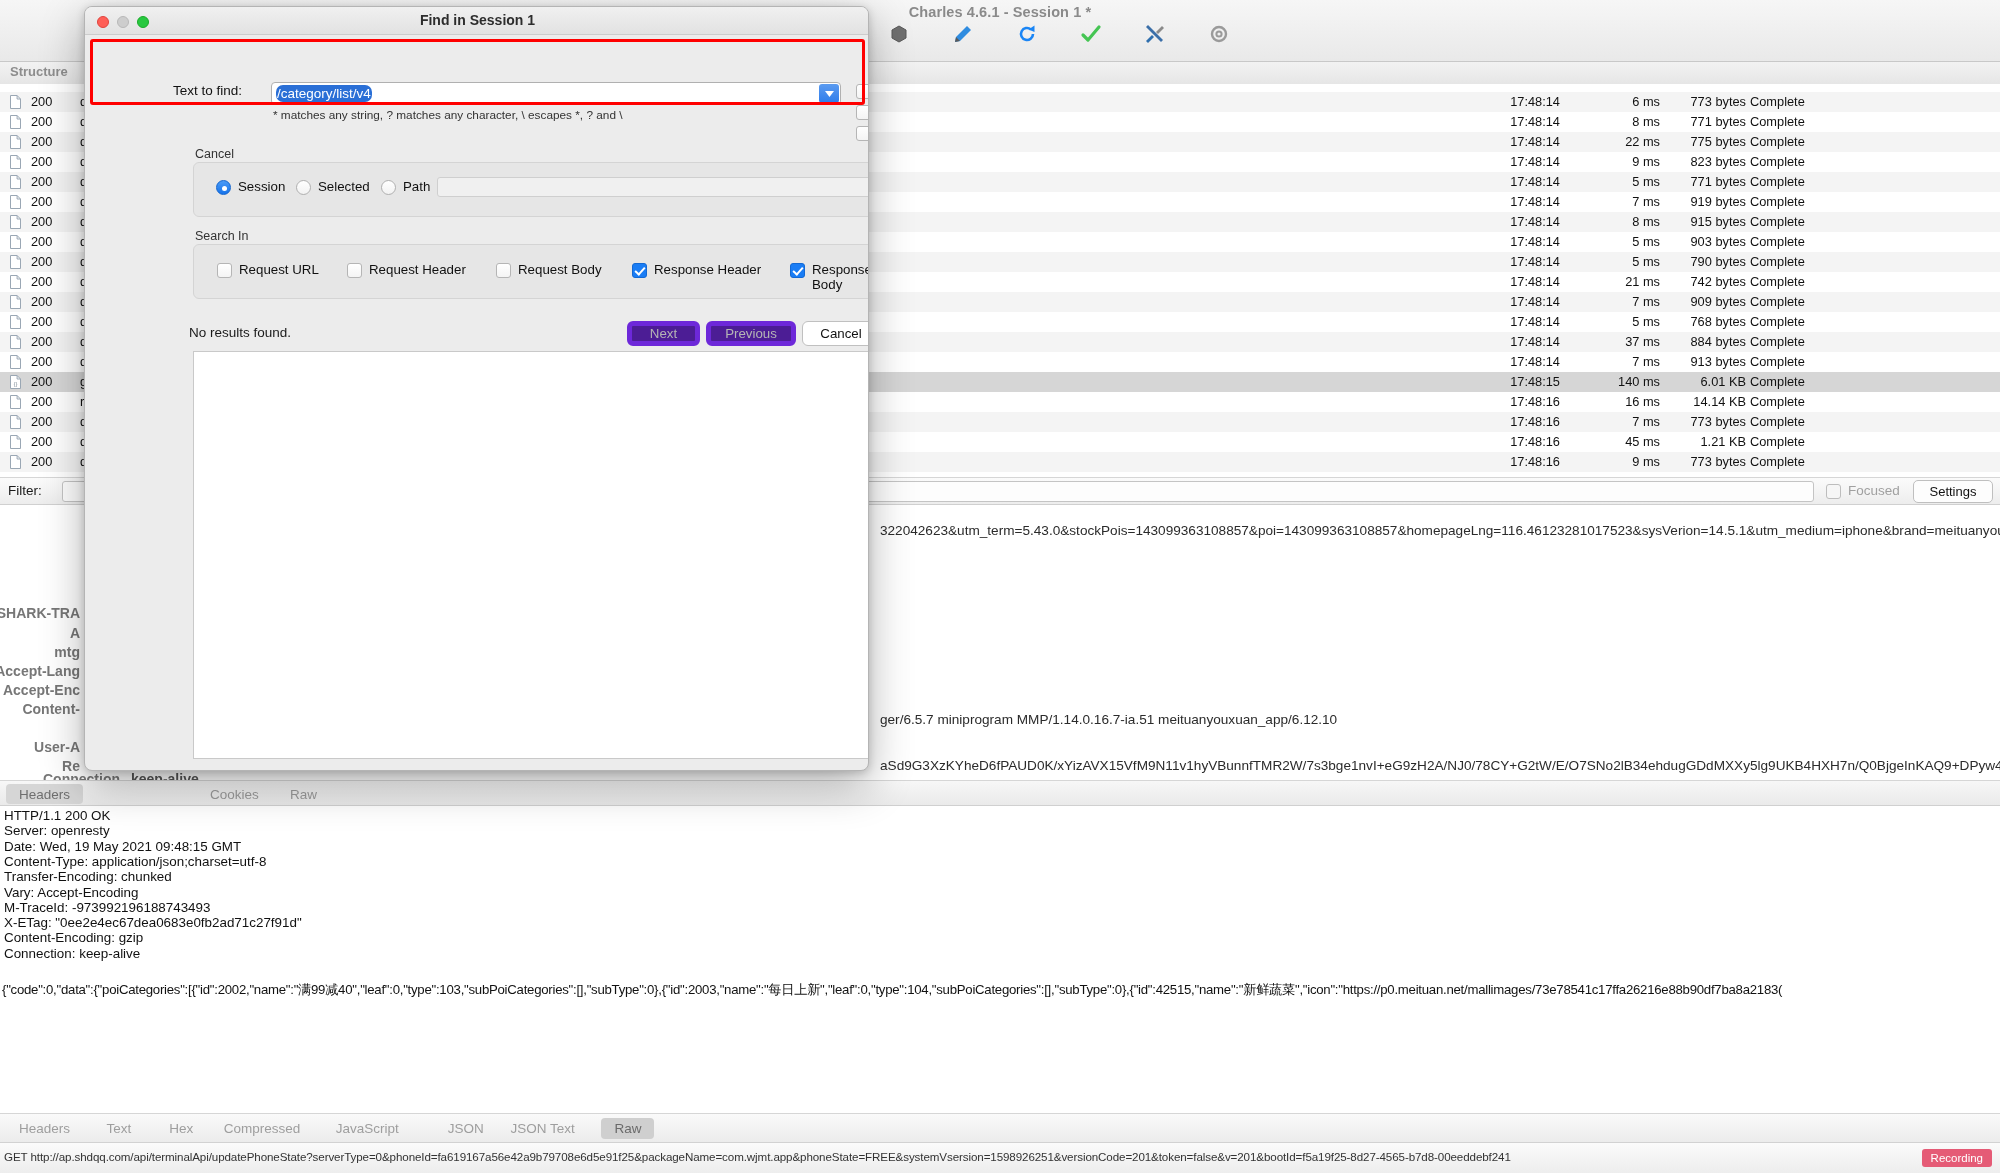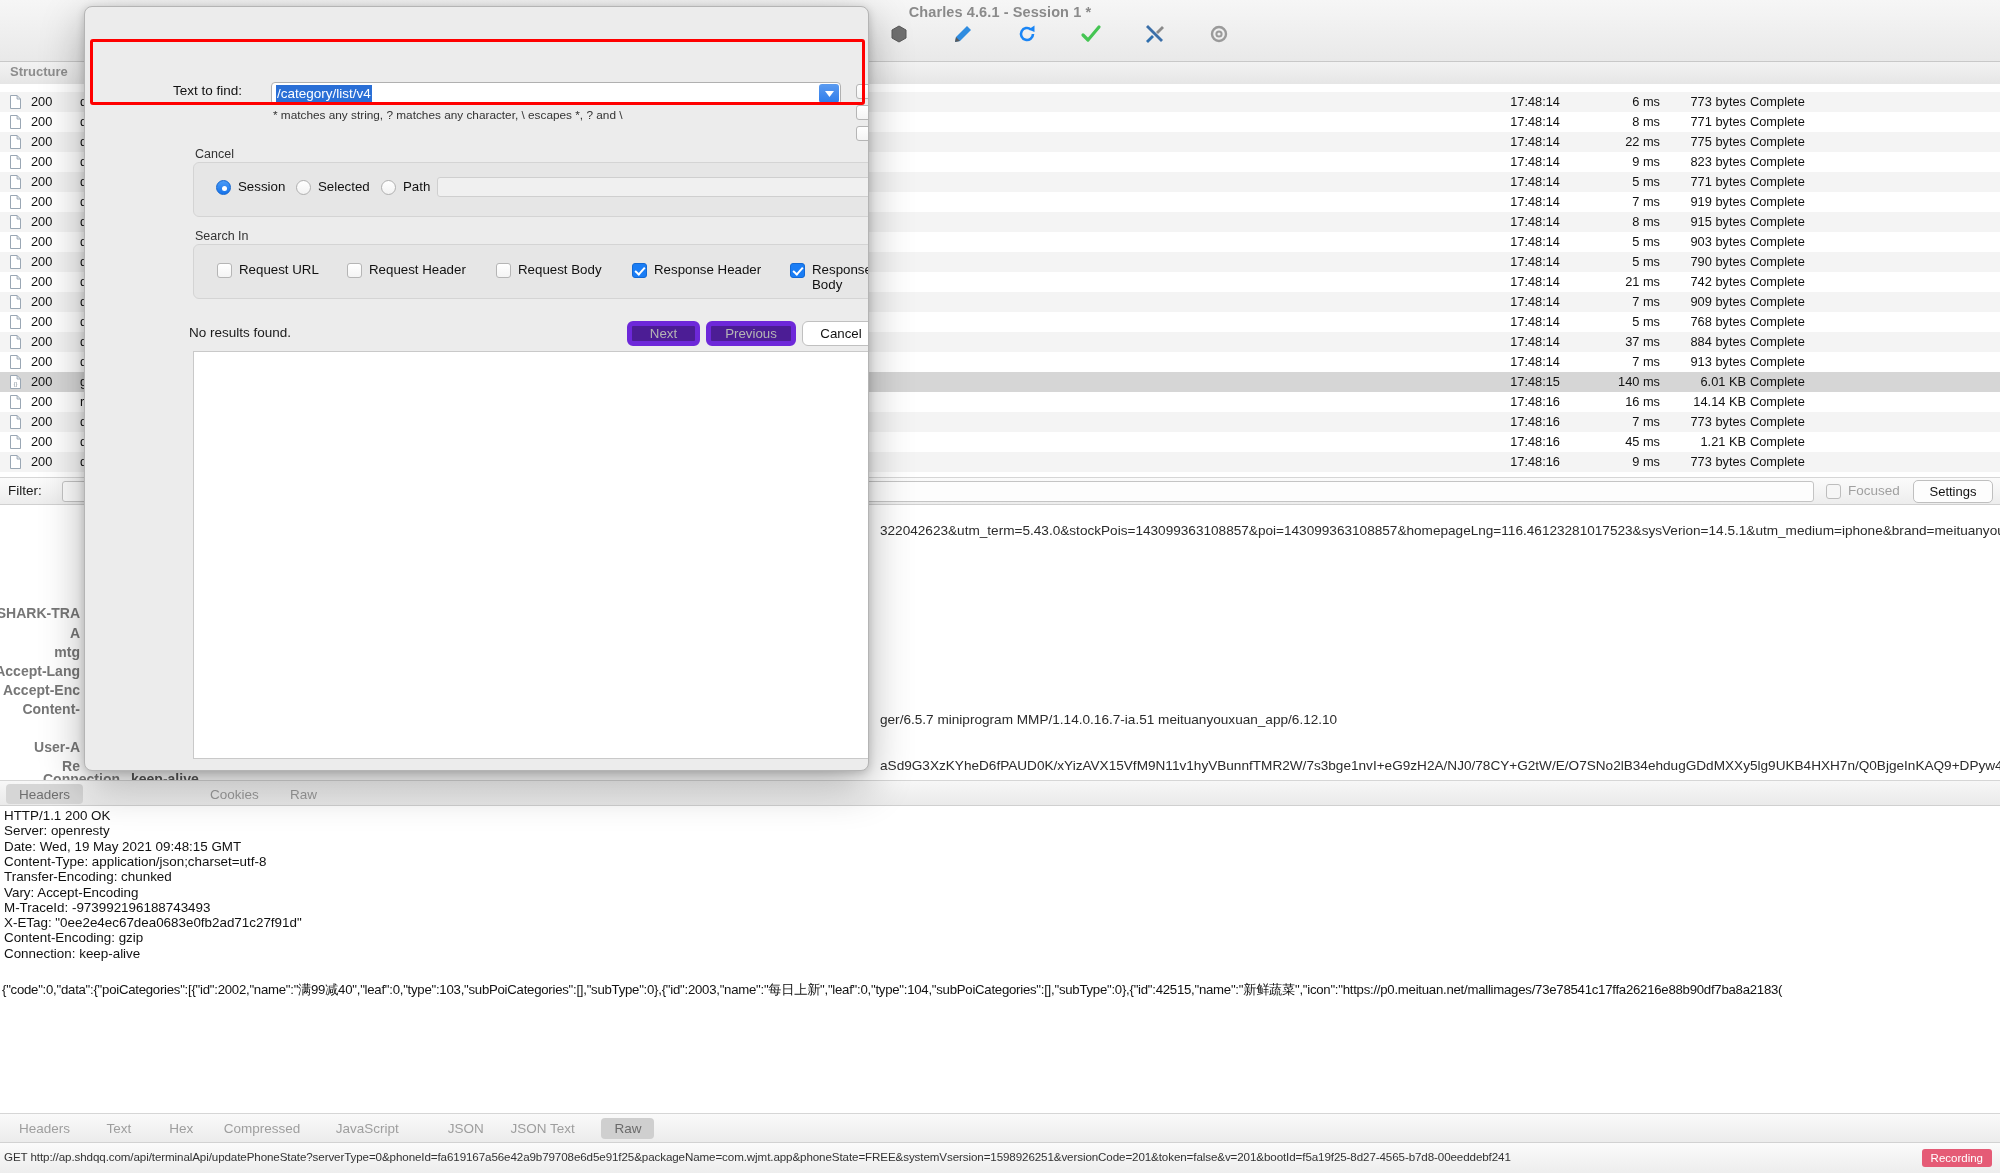--- a/index.html
+++ b/index.html
@@ -189,21 +189,21 @@
   .fd-body { position: absolute; left: 0; top: 28px; width: 785px; height: 737px; }
 
   .label-txt { position: absolute; font-size: 13.5px; color: #111; }
 
   .combo-wrap {
     position: absolute; left: 186px; top: 47px; width: 570px; height: 23px;
     background: #ffffff; border: 1px solid #b0b0b0; border-radius: 4px;
   }
   .combo-text {
     position: absolute; left: 4px; top: 2px; height: 17px; line-height: 17px;
-    font-size: 13.5px; background: #2a6fd6; color: #ffffff; padding: 0 1px;
+    font-size: 13.5px; background: #2a6fd6; color: #ffffff; padding: 0 1px; border-radius: 7px;
   }
   .combo-arrow {
     position: absolute; right: 1px; top: 1px; width: 20px; height: 19px;
     background: linear-gradient(#5b9bf0,#2d7ceb); border-radius: 3px;
     display: flex; align-items: center; justify-content: center;
   }
   .hint-txt { position: absolute; left: 188px; top: 73px; font-size: 11.8px; color: #333; }
 
   .chk {
     position: absolute; width: 15px; height: 15px; border: 1px solid #b5b5b5;
@@ -606,20 +606,26 @@
 
     <div class="status-bar">
       <div class="status-url">GET http://ap.shdqq.com/api/terminalApi/updatePhoneState?serverType=0&amp;phoneId=fa619167a56e42a9b79708e6d5e91f25&amp;packageName=com.wjmt.app&amp;phoneState=FREE&amp;systemVsersion=1598926251&amp;versionCode=201&amp;token=false&amp;v=201&amp;bootId=f5a19f25-8d27-4565-b7d8-00eeddebf241</div>
       <div class="recording-pill">Recording</div>
     </div>
 
   </div>
 
   <div class="find-dialog">
 
+    <div class="fd-titlebar">
+      <div class="traffic red"></div>
+      <div class="traffic yellow"></div>
+      <div class="traffic green"></div>
+      <div class="fd-title">Find in Session 1</div>
+    </div>
 
     <div class="fd-body">
 
       <div class="label-txt" style="left:88px;top:48px;">Text to find:</div>
       <div class="combo-wrap">
         <div class="combo-text">/category/list/v4</div>
         <div class="combo-arrow">
           <svg width="9" height="6" viewBox="0 0 9 6">
               <polygon points="0,0 9,0 4.5,6" fill="#ffffff"></polygon>
             </svg>

